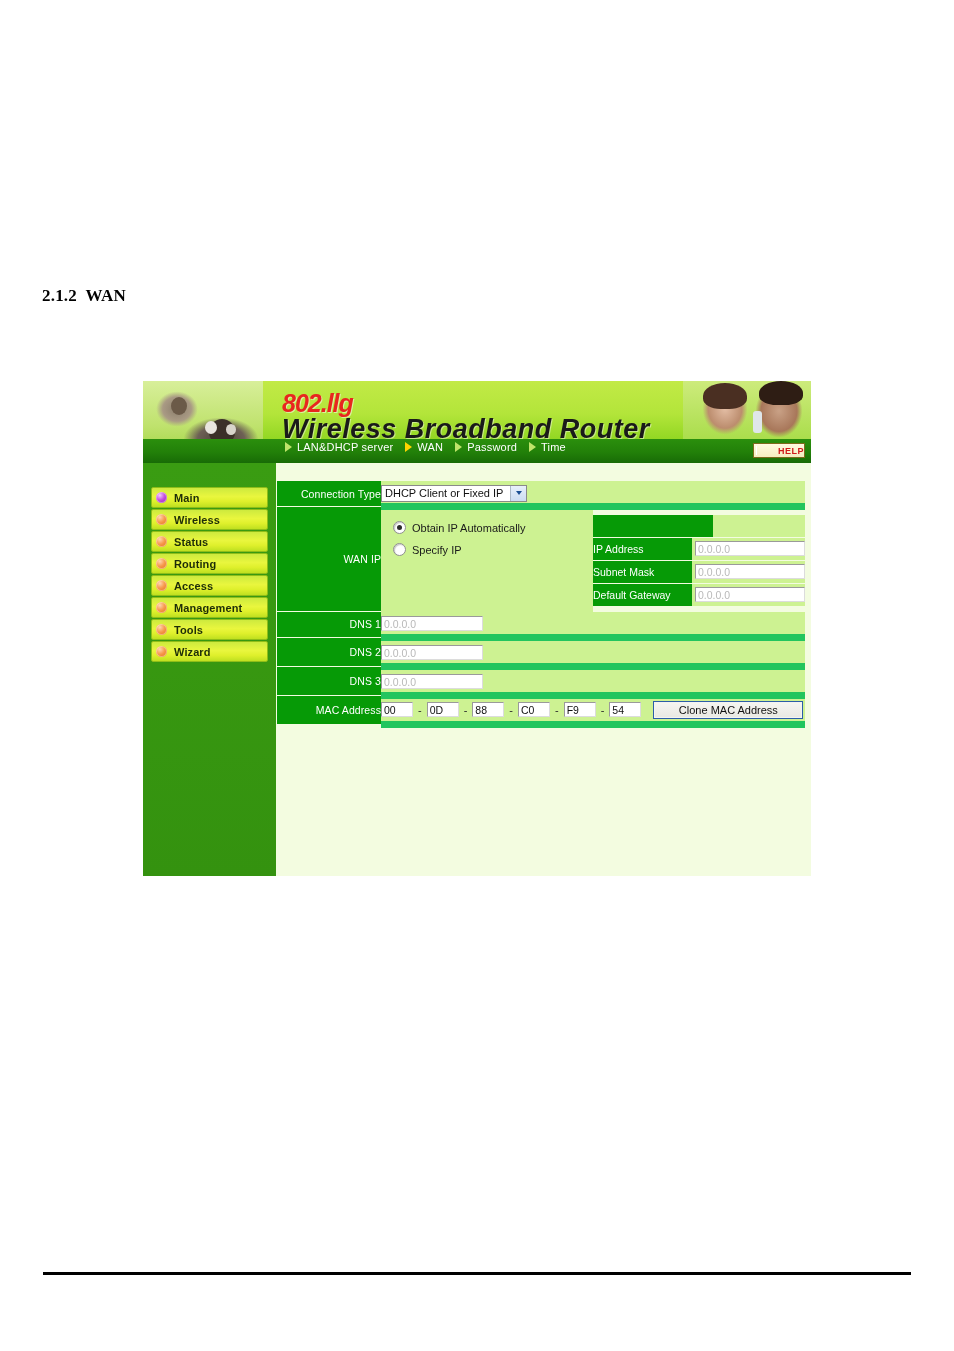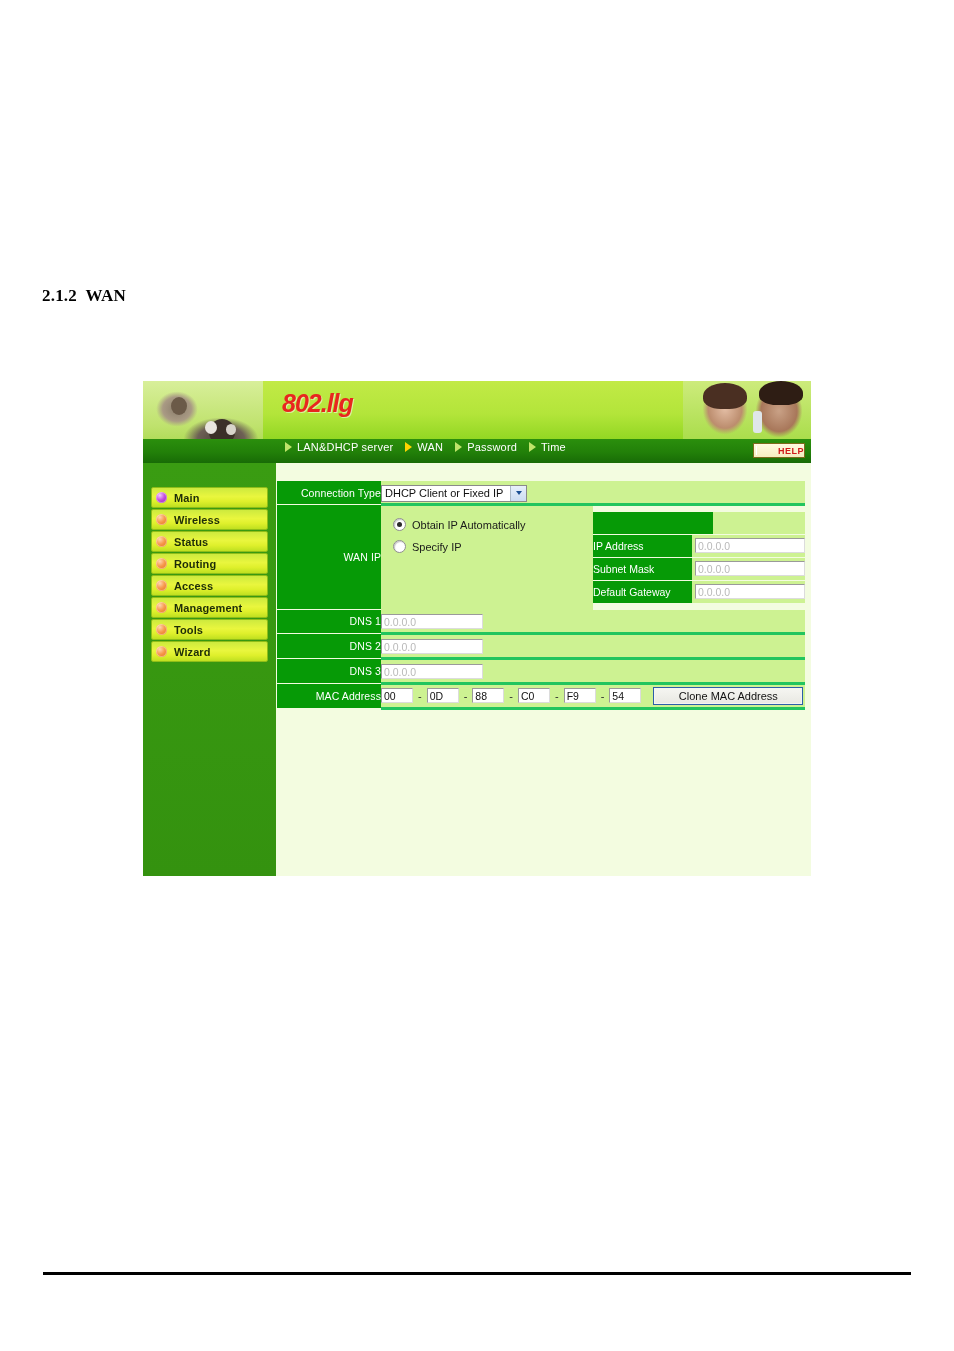--- a/index.html
+++ b/index.html
@@ -280,21 +280,21 @@
     height: 22px;
     border-bottom: 1px solid #f3fce0;
     letter-spacing: 0.1px;
     white-space: nowrap;
   }
   .lbl.tall { height: auto; }
   .fld {
     background: #cdf292;
     height: 22px;
     padding-left: 3px;
-    border-bottom: 3px solid #22c55e;
+    border-bottom: 7px solid #22c55e;
   }
 
   
   input.txt {
     font-family: "Liberation Sans", sans-serif;
     font-size: 10.5px;
     color: #b9b9b9;
     background: #ffffff;
     border: 1px solid #9a9a9a;
     border-right-color: #dcdcdc;
@@ -468,20 +468,21 @@
       <div class="head1"></div>
       <div class="head2"></div>
       <div class="phones"></div>
     </div>
     <div class="banner-photo-right">
       <div class="hair-a"></div>
       <div class="hair-b"></div>
       <div class="phone-w"></div>
     </div>
     <div class="brand-80211g">802.llg</div>
+    <div class="brand-title">Wireless  Broadband  Router</div>
 
     <div class="navbar">
       <div class="nav-items">
         <div class="nav-item">
           <span class="nav-arrow"></span>
           <span class="nav-label">LAN&amp;DHCP server</span>
         </div>
         <div class="nav-item active">
           <span class="nav-arrow"></span>
           <span class="nav-label">WAN</span>

